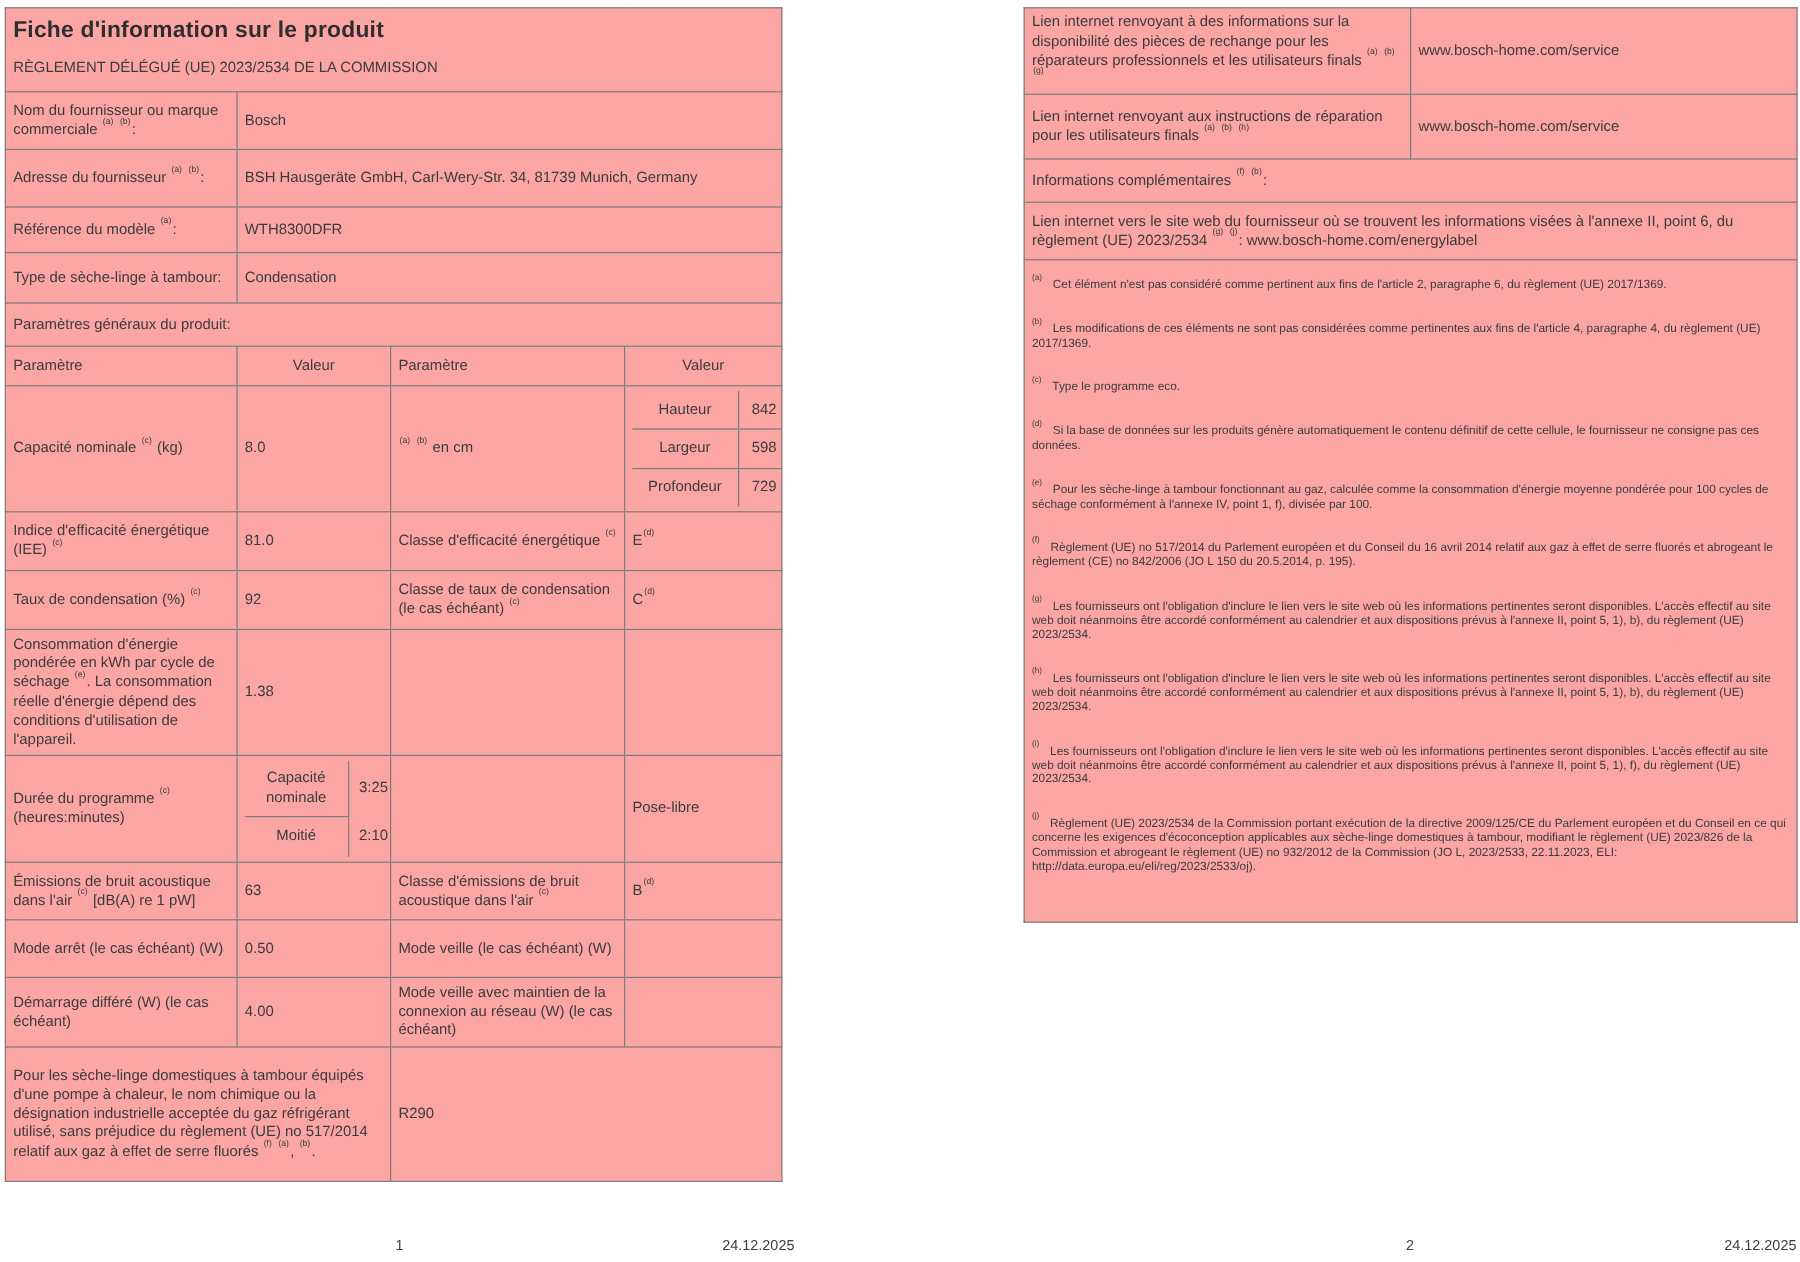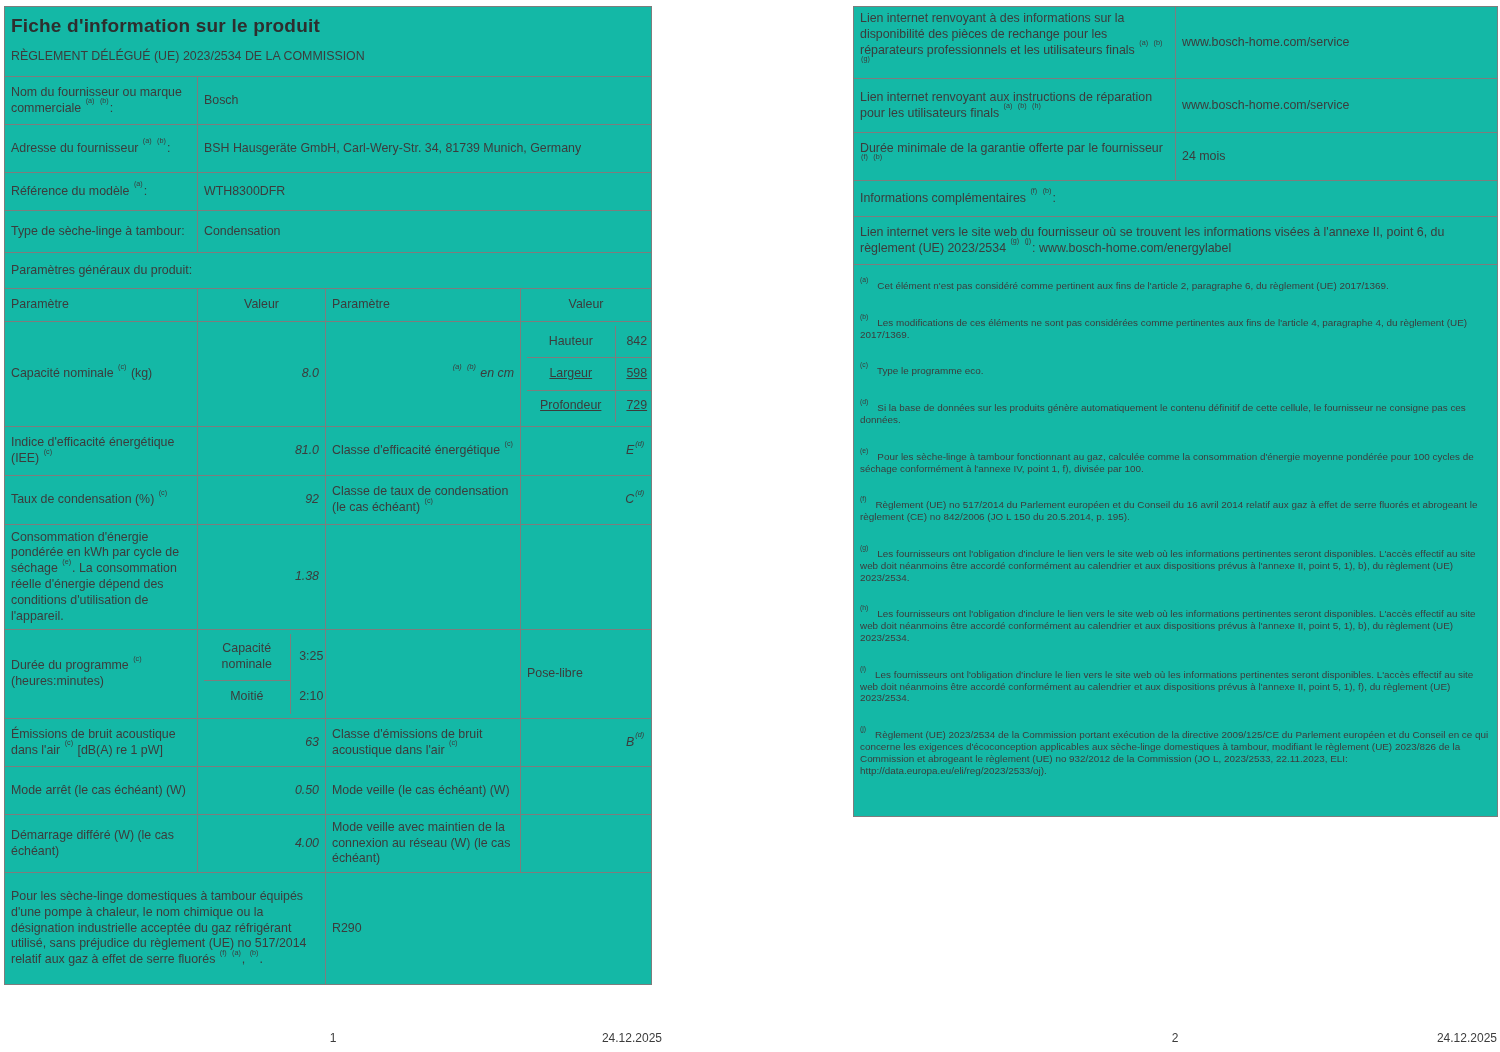--- a/index.html
+++ b/index.html
@@ -1,46 +1,46 @@
 <!DOCTYPE html>
 <html lang="fr"><head>
 <meta charset="utf-8">
 <style>
   html, body { margin:0; padding:0; background:#ffffff; }
   .canvas {
     position:relative; width:1500px; height:1052px; background:#ffffff;
     font-family:"Liberation Sans", sans-serif; color:#3c3c3c;
     overflow:hidden;
   }
-  table.sheet { border-collapse:collapse; table-layout:fixed; position:absolute; background:#14b8a6; }
+  table.sheet { border-collapse:collapse; table-layout:fixed; position:absolute; background:#fca5a5; }
   .sheet td {
     border:1px solid #7d7d7d; vertical-align:middle;
     padding:4px 6px; font-size:12.4px; line-height:15.8px;
     word-wrap:break-word; overflow:hidden;
     hyphens:auto; -webkit-hyphens:auto;
   }
   #left-table  { left:4px;   top:6px; width:647px; }
   #right-table { left:853px; top:6px; width:644px; }
 
   .bold { font-weight:normal; }
   .center { text-align:center;margin-top:29px; }
   .lbl { padding-left:6px; padding-right:8px; }
   .val { padding-left:9px; }
-  .num { text-align:right;font-style:italic; }
+  .num { text-align:left; }
   .p0  { padding:0; }
 
   sup { font-size:0.58em; line-height:0; position:relative; top:-0.45em; margin:0 1px; }
 
   .title-cell { vertical-align:top; padding:9px 8px 6px 5px; }
   .doc-title { font-size:19px; font-weight:bold; color:#2e2e2e; letter-spacing:0.2px; }
   .doc-subtitle { margin-top:15px; font-size:12.4px; color:#3c3c3c; }
 
   table.sub { border-collapse:collapse; table-layout:fixed; width:100%; }
   .sub td { border:0; text-align:center; padding:2px 4px; font-size:12.4px; line-height:15.8px; }
-  .sub-dims tr + tr td { border-top:1px solid #7d7d7d;text-decoration:underline; }
+  .sub-dims tr + tr td { border-top:1px solid #7d7d7d; }
   .sub-dims td + td    { border-left:1px solid #7d7d7d; }
   .sub-dur td.dlabel   { border-right:1px solid #7d7d7d; }
   .sub-dur tr.r1 td.dlabel { border-bottom:1px solid #7d7d7d; }
 
   .rlbl { padding-left:6px; padding-right:6px; font-size:12.2px; line-height:15.2px; }
   .rval { padding-left:9px;  font-size:12.2px; }
 
   .fncell { vertical-align:top; padding:14px 8px 6px 7px; }
   .fn { margin:0 0 25px 0; font-size:9.9px; line-height:11.8px; }
   .fn sup { font-size:6.8px; margin:0 9px 0 0; top:-0.4em; }
@@ -209,24 +209,20 @@
 
     <tbody>
         <tr style="height:56px">
       <td class="rlbl">Lien internet renvoyant à des informations sur la disponibilité des pièces de rechange pour les réparateurs professionnels et les utilisateurs finals <sup>(a)</sup> <sup>(b)</sup> <sup>(g)</sup></td>
       <td class="rval">www.bosch-home.com/service</td>
     </tr>
     <tr style="height:54px">
       <td class="rlbl">Lien internet renvoyant aux instructions de réparation pour les utilisateurs finals <sup>(a)</sup> <sup>(b)</sup> <sup>(h)</sup></td>
       <td class="rval">www.bosch-home.com/service</td>
     </tr>
-    <tr style="height:48px">
-      <td class="rlbl">Durée minimale de la garantie offerte par le fournisseur <sup>(f)</sup> <sup>(b)</sup></td>
-      <td class="rval">24 mois</td>
-    </tr>
 
     <tr style="height:36px">
       <td colspan="2" class="lbl bold">Informations complémentaires <sup>(f)</sup> <sup>(b)</sup>:</td>
     </tr>
 
     <tr style="height:48px">
       <td colspan="2" class="rlbl">Lien internet vers le site web du fournisseur où se trouvent les informations visées à l'annexe II, point 6, du règlement (UE) 2023/2534 <sup>(g)</sup> <sup>(j)</sup>: www.bosch-home.com/energylabel</td>
     </tr>
 
     <tr style="height:552px">

